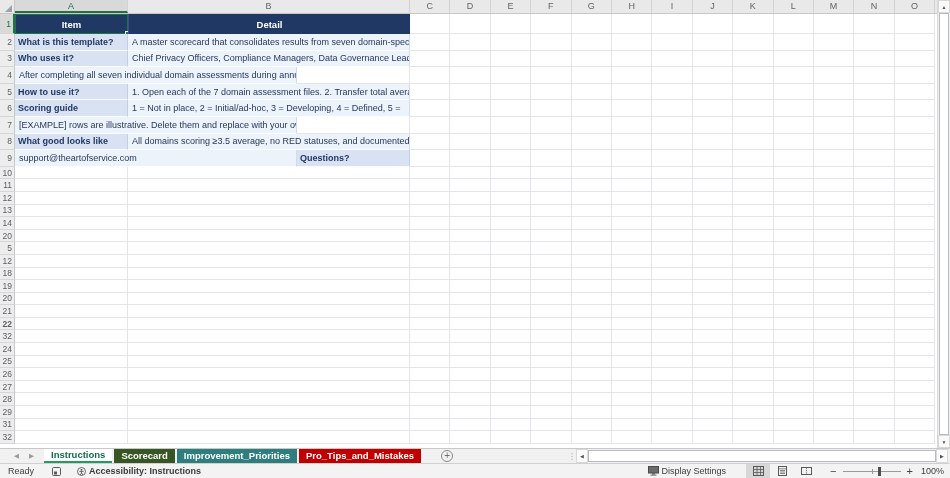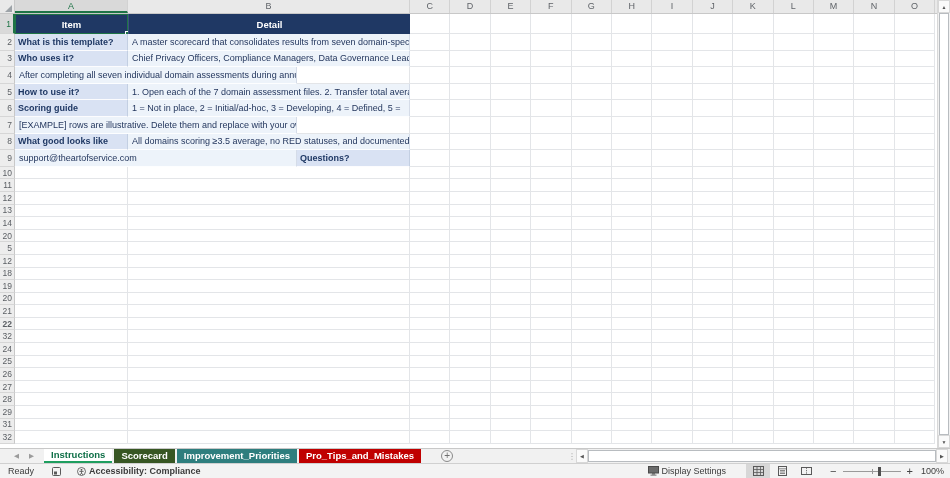--- a/index.html
+++ b/index.html
@@ -767,21 +767,21 @@
           <rect x="0.5" y="0.5" width="8" height="8" rx="1" fill="none" stroke="#5A5A5A"></rect>
           <rect x="2" y="4.5" width="3" height="3" fill="#5A5A5A"></rect>
         </svg>
     </span>
     <span class="sb-acc">
       <svg width="9" height="9" viewBox="0 0 9 9">
           <circle cx="4.5" cy="4.5" r="4" fill="none" stroke="#4A4A4A" stroke-width="0.8"></circle>
           <circle cx="4.5" cy="2.8" r="0.9" fill="#4A4A4A"></circle>
           <path d="M2.4 4.4 H6.6 M4.5 4.4 V6 M4.5 6 L3.3 7.8 M4.5 6 L5.7 7.8" stroke="#4A4A4A" stroke-width="0.8" fill="none"></path>
         </svg>
-      <span>Accessibility: Compliance</span>
+      <span>Accessibility: Instructions</span>
     </span>
     <div class="sb-right">
       <span class="sb-display">
         <svg width="11" height="10" viewBox="0 0 11 10">
             <rect x="0.5" y="0.5" width="10" height="6.5" fill="#6B6B6B" stroke="#4A4A4A"></rect>
             <rect x="4" y="7" width="3" height="1.6" fill="#6B6B6B"></rect>
             <rect x="2.5" y="8.6" width="6" height="1" fill="#6B6B6B"></rect>
           </svg>
         <span>Display Settings</span>
       </span>

